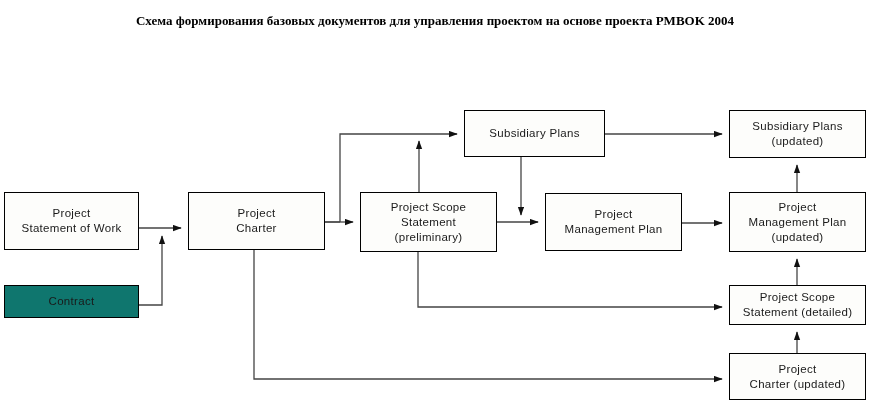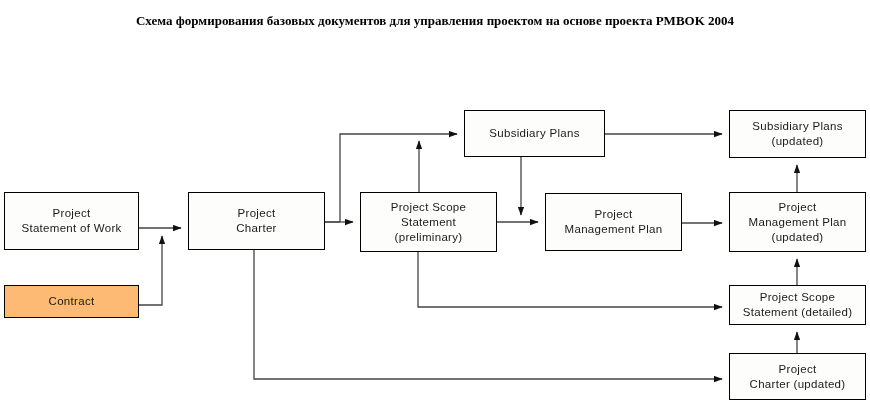--- a/index.html
+++ b/index.html
@@ -96,21 +96,21 @@
       <path d="M797,285 L797,259" marker-end="url(#arrow)"></path>
 
       <path d="M797,192 L797,165" marker-end="url(#arrow)"></path>
 
     </g>
   </svg>
 
   <div class="node" style="left: 4px; top: 192px; width: 135px; height: 58px; background: rgb(253, 253, 251); border-color: rgb(0, 0, 0); color: rgb(26, 26, 26);">
     <span class="label">Project<br>Statement of Work</span>
   </div>
-  <div class="node" style="left: 4px; top: 285px; width: 135px; height: 33px; background: #fdba74; border-color: rgb(0, 0, 0); color: rgb(26, 26, 26);">
+  <div class="node" style="left: 4px; top: 285px; width: 135px; height: 33px; background: #0f766e; border-color: rgb(0, 0, 0); color: rgb(26, 26, 26);">
     <span class="label">Contract</span>
   </div>
   <div class="node" style="left: 188px; top: 192px; width: 137px; height: 58px; background: rgb(253, 253, 251); border-color: rgb(0, 0, 0); color: rgb(26, 26, 26);">
     <span class="label">Project<br>Charter</span>
   </div>
   <div class="node" style="left: 360px; top: 192px; width: 137px; height: 60px; background: rgb(253, 253, 251); border-color: rgb(0, 0, 0); color: rgb(26, 26, 26);">
     <span class="label">Project Scope<br>Statement<br>(preliminary)</span>
   </div>
   <div class="node" style="left: 464px; top: 110px; width: 141px; height: 47px; background: rgb(253, 253, 251); border-color: rgb(0, 0, 0); color: rgb(26, 26, 26);">
     <span class="label">Subsidiary Plans</span>

